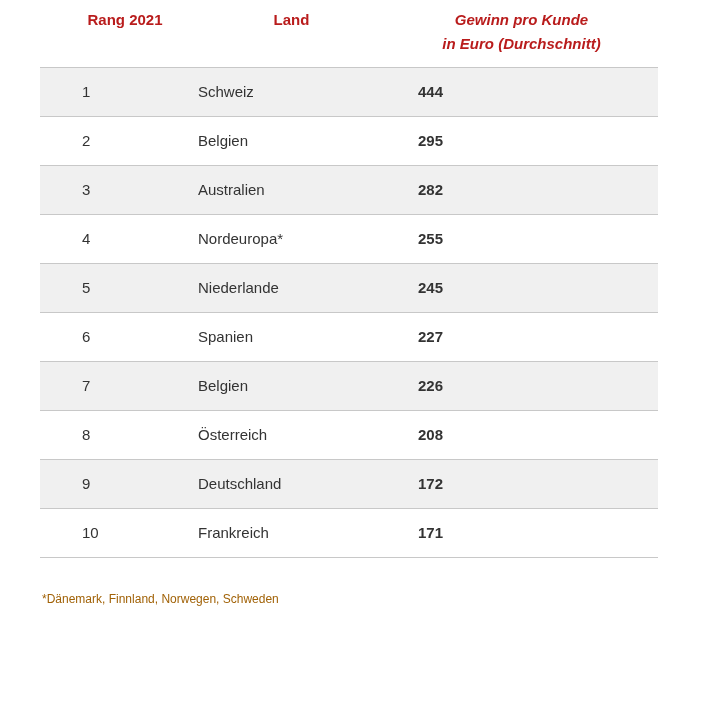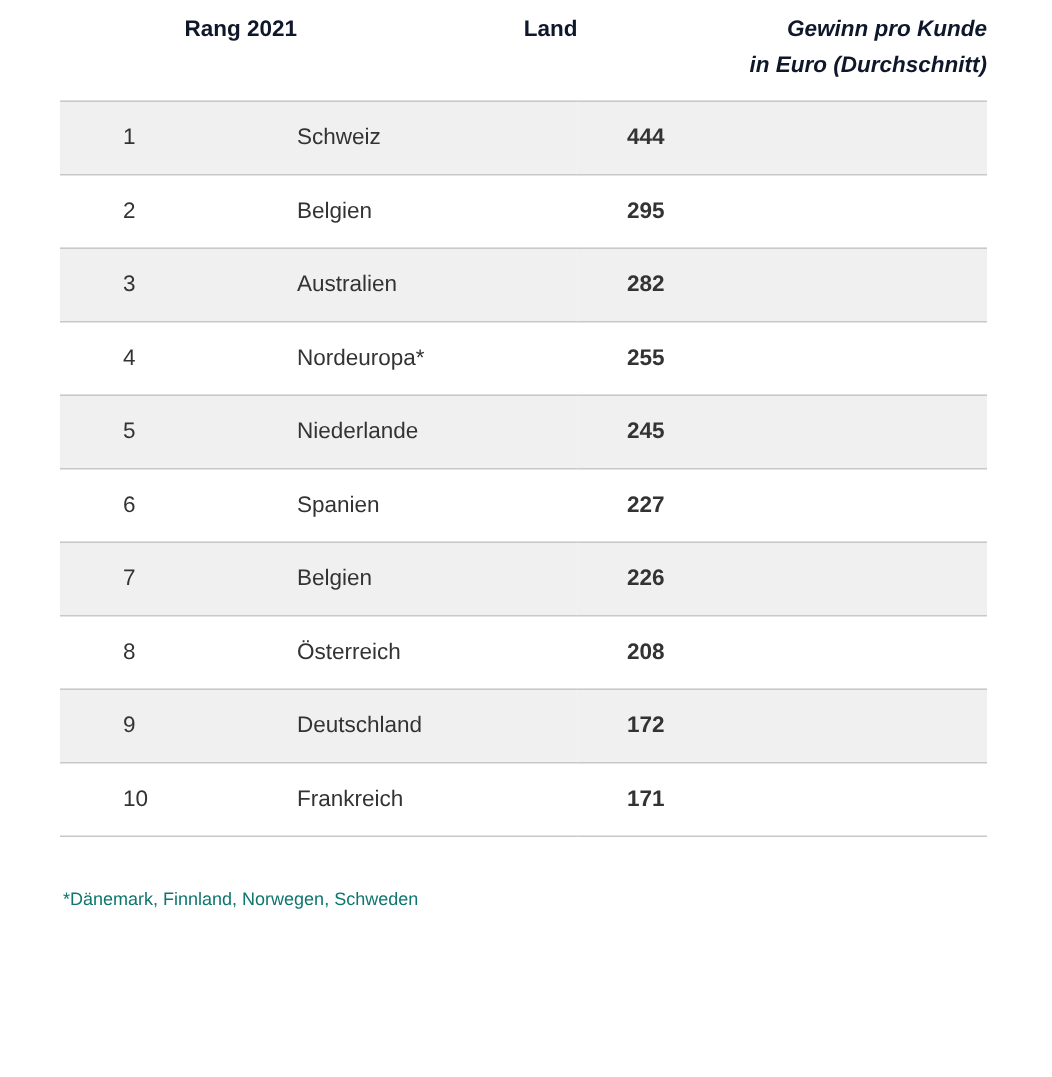--- a/index.html
+++ b/index.html
@@ -17,25 +17,25 @@
   table.ranking {
     border-collapse: collapse;
     table-layout: fixed;
     width: 618px;
   }
   col.c-rank    { width: 158px; }
   col.c-country { width: 187px; }
   col.c-value   { width: 273px; }
 
   thead th {
-    text-align: right;
+    text-align: center;
     vertical-align: top;
     font-size: 15px;
     font-weight: bold;
-    color: #0f172a;
+    color: #b91c1c;
     padding: 8px 0 0 0;
     height: 67px;
     box-sizing: border-box;
     line-height: 24px;
   }
   thead th.h-rank { padding-left: 12px; }
   thead th .hline { display: block; font-style: italic; }
 
   tbody tr { height: 49px; }
   tbody td {
@@ -48,21 +48,21 @@
   tbody tr:nth-child(odd) td { background: #f0f0f0; }
   tbody tr:last-child td { border-bottom: 1px solid #c8c8c8; }
 
   td.cell-rank  { padding-left: 42px; }
   td.cell-value { padding-left: 33px; font-weight: bold; }
 
   .footnote {
     margin-top: 34px;
     padding-left: 2px;
     font-size: 12px;
-    color: #0f766e;
+    color: #a16207;
     line-height: 14px;
   }
 </style>
 </head>
 <body>
 
 <div class="wrap">
   <table class="ranking">
     <colgroup>
       <col class="c-rank">

